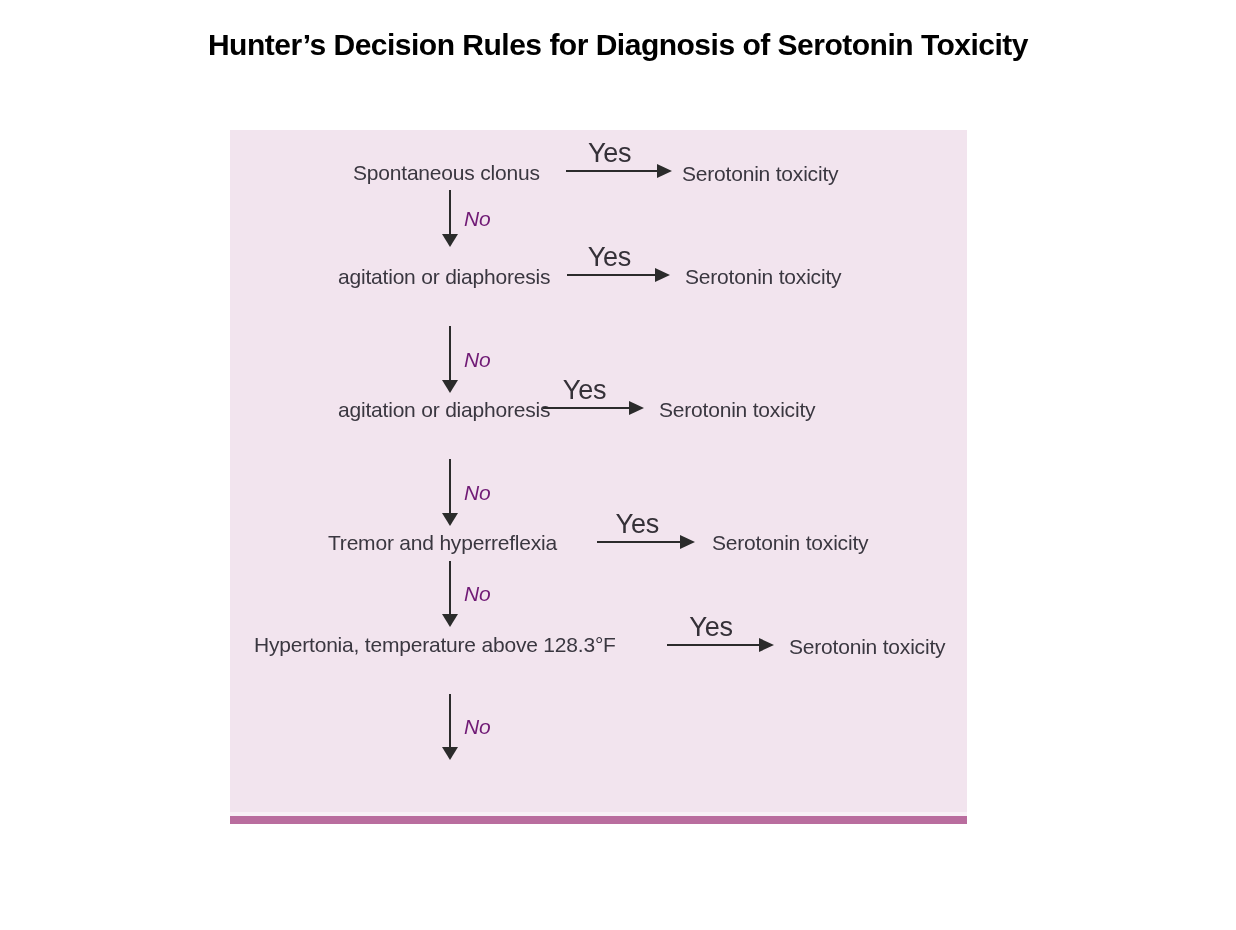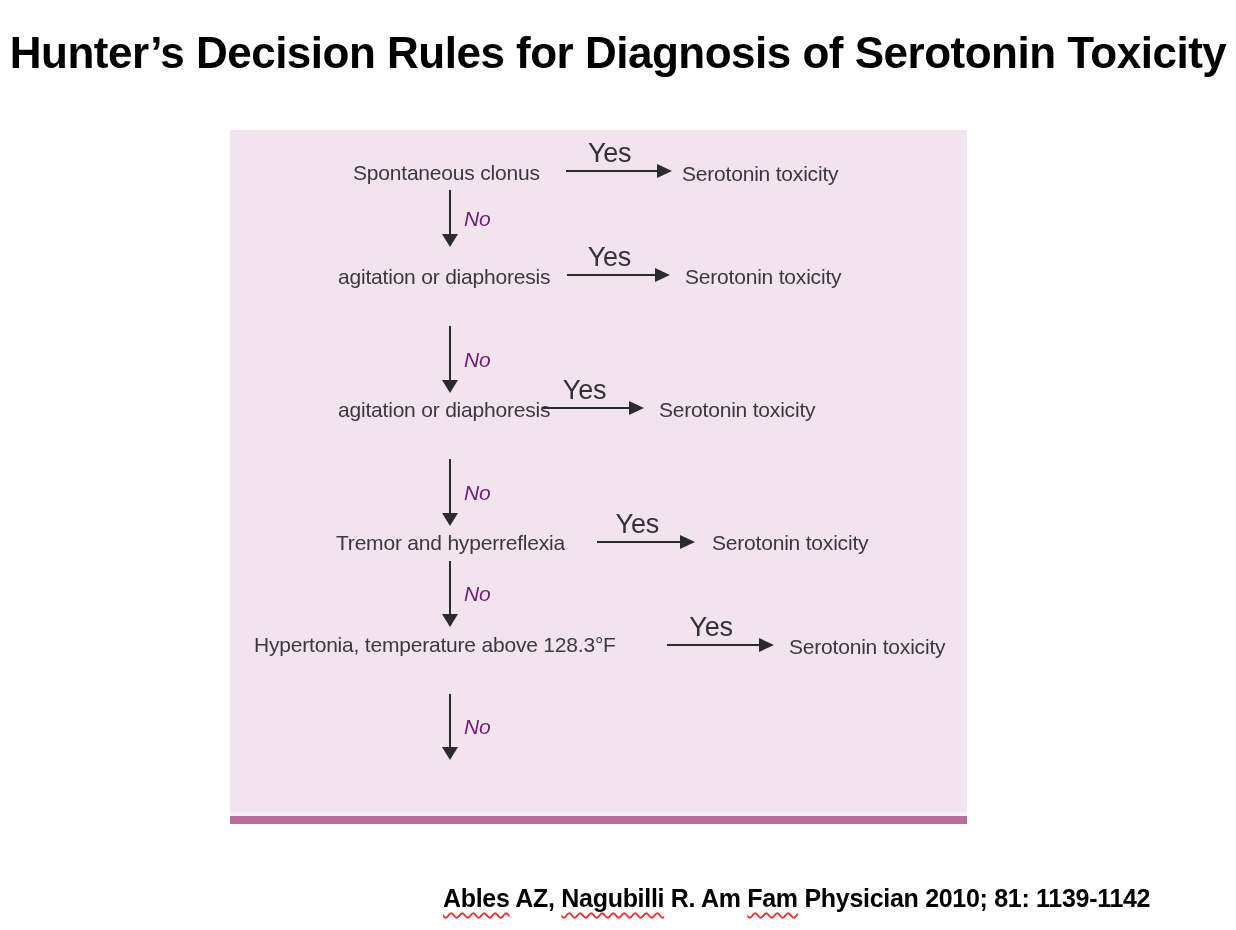--- a/index.html
+++ b/index.html
@@ -16,21 +16,21 @@
     overflow: hidden;
   }
 
   
   .slide-title {
     position: absolute;
     left: 0;
     top: 28px;
     width: 1236px;
     text-align: center;
-    font-size: 44px;
+    font-size: 30px;
     font-weight: 700;
     color: #000000;
     letter-spacing: -0.5px;
     margin: 0;
   }
 
   
   .flowchart-panel {
     position: absolute;
     left: 230px;
@@ -188,21 +188,21 @@
       <div class="hline"></div>
       <div class="hhead"></div>
     </div>
     <div class="flow-text" style="left:429px; top:263px;">Serotonin toxicity</div>
     <div class="varrow" style="left:212px; top:329px; height:67px;">
       <div class="vline"></div>
       <div class="vhead"></div>
       <span class="no-label">No</span>
     </div>
 
-    <div class="flow-text" style="left:106px; top:396px;">Tremor and hyperreflexia</div>
+    <div class="flow-text" style="left:98px; top:396px;">Tremor and hyperreflexia</div>
     <div class="harrow" style="left:367px; top:411px; width:96px; height:2px;">
       <span class="yes-label">Yes</span>
       <div class="hline"></div>
       <div class="hhead"></div>
     </div>
     <div class="flow-text" style="left:482px; top:396px;">Serotonin toxicity</div>
     <div class="varrow" style="left:212px; top:431px; height:66px;">
       <div class="vline"></div>
       <div class="vhead"></div>
       <span class="no-label">No</span>
@@ -218,15 +218,14 @@
     </div>
     <div class="flow-text" style="left:559px; top:500px;">Serotonin toxicity</div>
     <div class="varrow" style="left:212px; top:564px; height:66px;">
       <div class="vline"></div>
       <div class="vhead"></div>
       <span class="no-label">No</span>
     </div>
 
   </div>
 
-  <div class="citation"><span class="misspelled">Ables</span><span> AZ, </span><span class="misspelled">Nagubilli</span><span> R. Am </span><span class="misspelled">Fam</span><span> Physician 2010; 81: 1139-1142</span></div>
 
 </div>
 
 </body></html>

